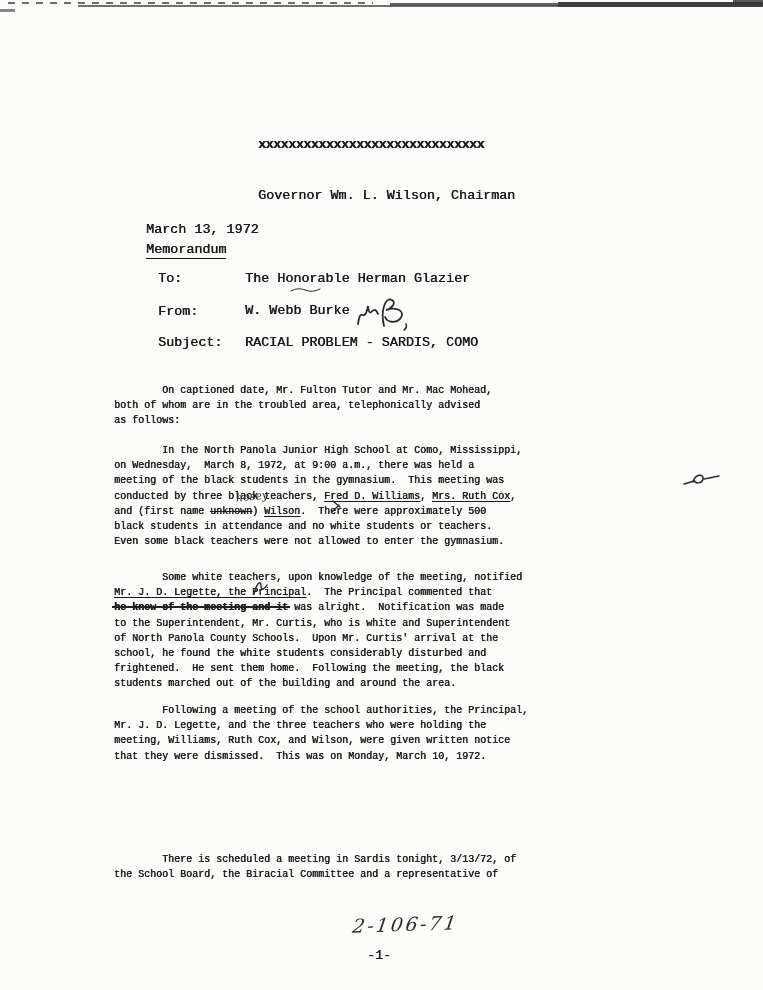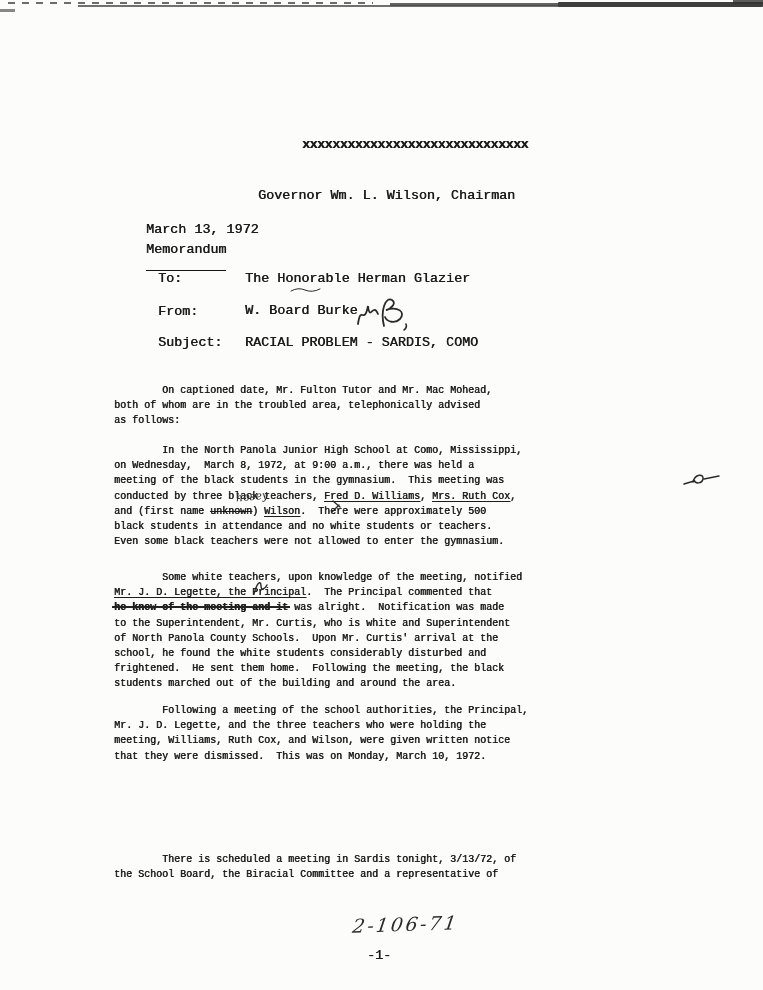--- a/index.html
+++ b/index.html
@@ -11,28 +11,28 @@
   }
   .page { position:absolute; inset:0; }
   .typed { text-shadow:0.45px 0 0 currentColor; }
   .abs { position:absolute; }
   .para {
     position:absolute; left:114px; width:585px;
     font-size:10px; line-height:15.2px;
     white-space:pre-wrap;
   }
   .hdr { left:258px; top:102px; font-size:13.4px; line-height:17px; white-space:pre; }
-  .xline { letter-spacing:-0.5px; font-weight:bold;margin-left:44px; }
+  .xline { letter-spacing:-0.5px; font-weight:bold; }
   .u  { text-decoration:underline; text-decoration-thickness:1.4px; text-underline-offset:2px; }
   .st { text-decoration:line-through; text-decoration-thickness:1.3px; }
   .ob { font-weight:bold; position:relative; }
   .ob::after { content:""; position:absolute; left:-2px; right:-2px; top:3.5px; height:1.6px; background:#222; }
   .memo-title {
     left:146px; top:242px; font-size:13.4px;
-    border-bottom:1.6px solid #141414; padding-bottom:13px;
+    border-bottom:1.6px solid #141414; padding-bottom:1px;
   }
   .date-line { left:146px; top:181px; font-size:13.4px;margin-top:41px; }
   .fld-label { left:146px; font-size:13.4px;margin-left:12px; }
   .fld-value { left:245px; font-size:13.4px; }
   .hw { font-family:"DejaVu Serif",serif; font-style:italic; color:#2b2b2b; }
   .hw-insertion { left:236px; top:490px; font-size:11px; transform:rotate(-5deg); }
   .docket { left:353px; top:913px; font-size:19px; letter-spacing:2.5px; transform:skewX(-10deg) rotate(-2deg); }
   .pagenum { left:367px; top:948px; font-size:13.4px; }
   svg.mark { position:absolute; overflow:visible; }
   svg.mark path { fill:none; stroke:#2a2a2a; stroke-linecap:round; }
@@ -69,21 +69,21 @@
   </div>
 
   <div class="abs date-line typed">March 13, 1972</div>
 
   <div class="abs memo-title typed">Memorandum</div>
 
   <div class="abs fld-label typed" style="top:271px">To:</div>
   <div class="abs fld-value typed" style="top:271px">The Honorable Herman Glazier</div>
 
   <div class="abs fld-label typed" style="top:304px">From:</div>
-  <div class="abs fld-value typed" style="top:303px">W. Board Burke</div>
+  <div class="abs fld-value typed" style="top:303px">W. Webb Burke</div>
 
   <div class="abs fld-label typed" style="top:335px">Subject:</div>
   <div class="abs fld-value typed" style="top:335px">RACIAL PROBLEM - SARDIS, COMO</div>
 
   <svg class="mark" style="left:352px; top:292px;" width="66" height="44" viewBox="0 0 66 44">
     <path d="M6 32 C9 12 12 34 16 14 C18 30 21 10 26 22" stroke-width="1.8"></path>
     <path d="M32 34 C28 18 34 4 40 8 C46 12 36 18 34 18 C46 14 54 20 48 27 C43 32 35 30 33 25" stroke-width="1.8"></path>
     <path d="M54 32 C55 34 54 37 52 38" stroke-width="1.6"></path>
   </svg>
 

